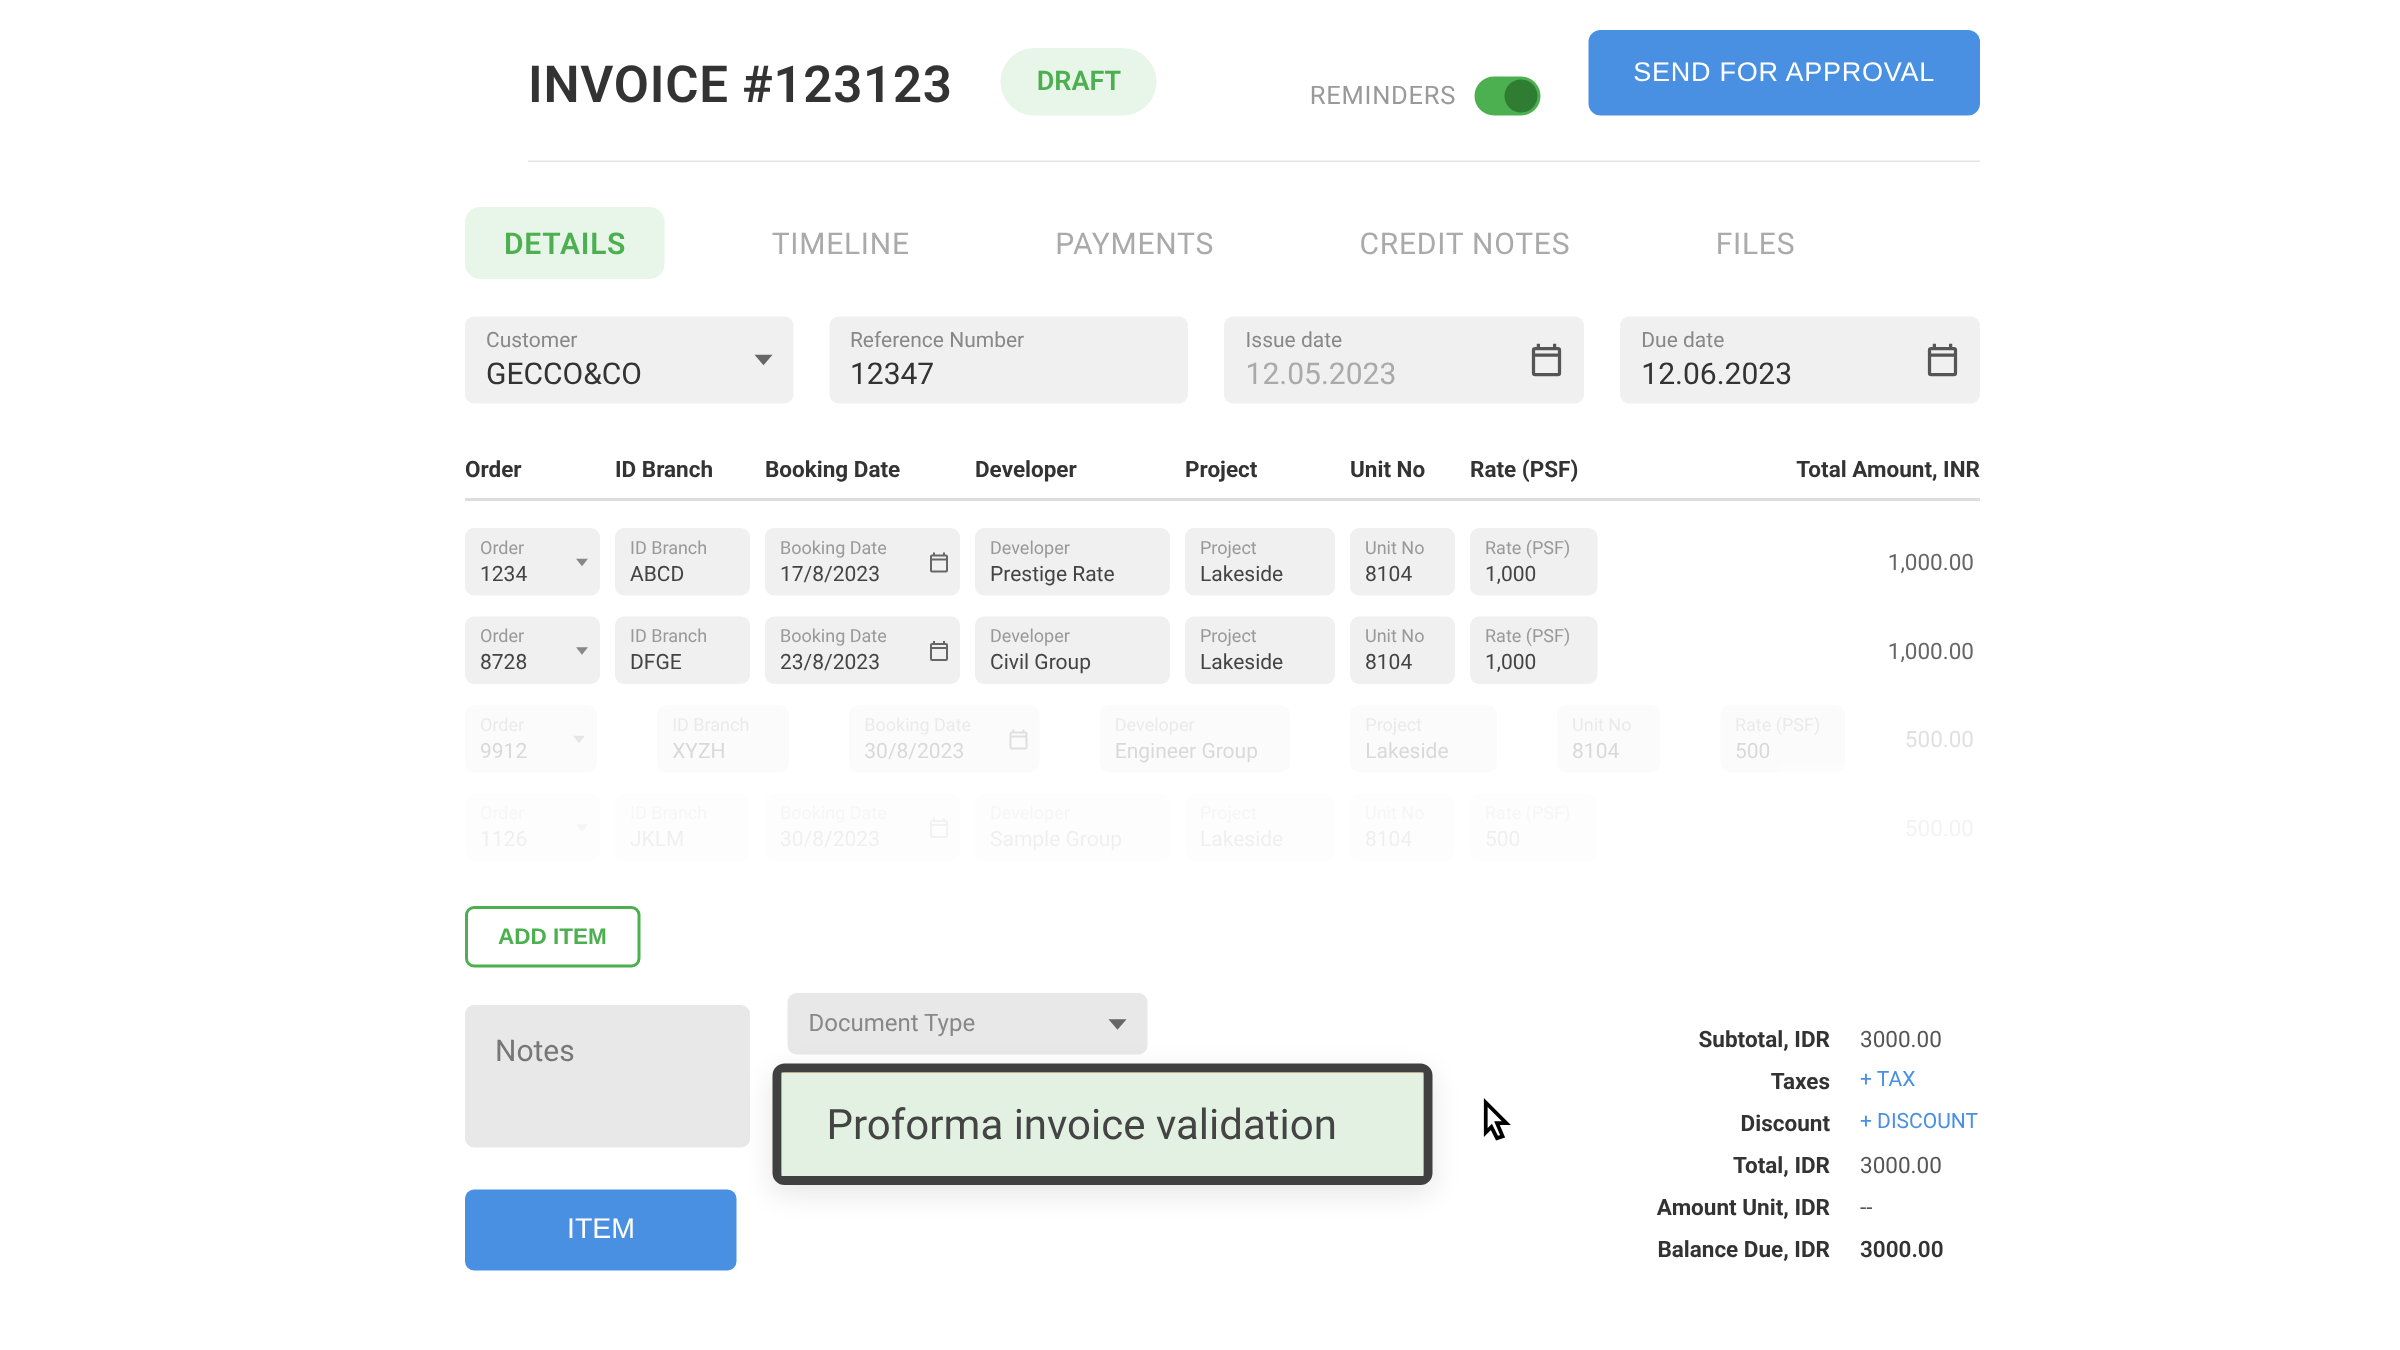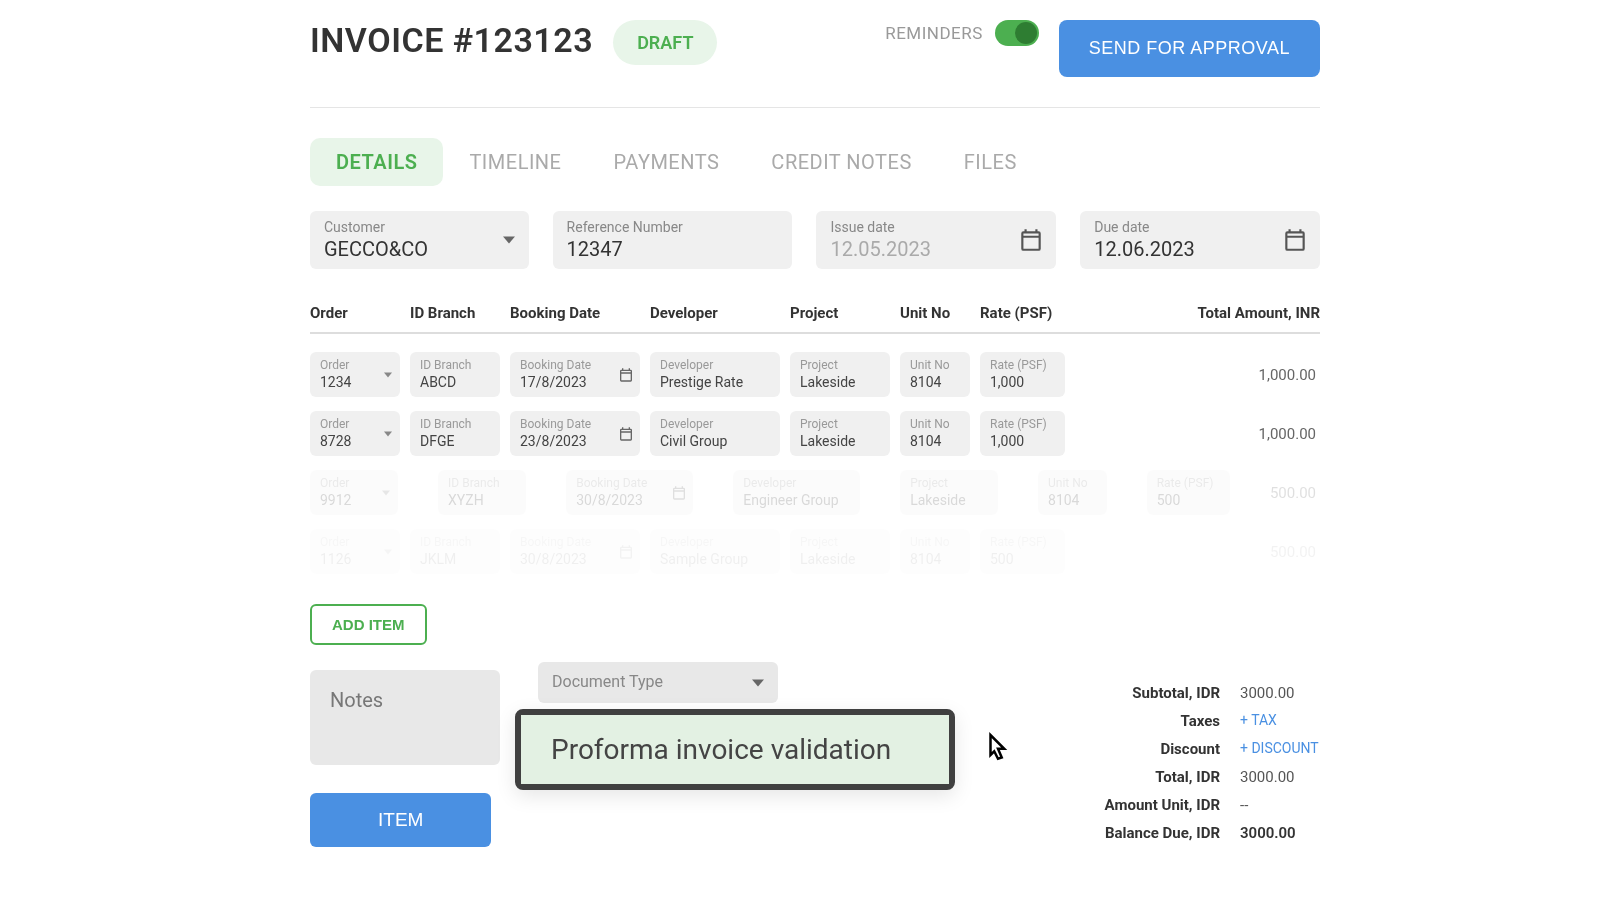--- a/index.html
+++ b/index.html
@@ -9,24 +9,25 @@
       width: 1600px;
       height: 900px;
       overflow: hidden;
     }
     .page {
       width: 100%;
       padding: 20px 280px 0 310px;
     }
     .header {
       display: flex;
-      align-items: flex-start;
-      gap: 20px;
+      align-items: flex-end;
+      gap: 32px;
       padding-bottom: 30px;
       border-bottom: 1px solid #e5e5e5;
+      margin-left: 42px;
     }
     .invoice-title {
       font-size: 34px;
       font-weight: 600;
       color: #333;
       letter-spacing: 0.5px;
     }
     .badge-draft {
       background: #e8f5e9;
       color: #4caf50;
@@ -58,20 +59,21 @@
       font-size: 18px;
       font-weight: 500;
       padding: 18px 30px;
       border: none;
       border-radius: 8px;
       cursor: pointer;
       letter-spacing: 0.5px;
     }
     .tabs {
       display: flex;
+      gap: 45px;
       margin-top: 30px;
       margin-bottom: 25px;
     }
     .tab {
       font-size: 20px;
       color: #aaa;
       padding: 12px 26px;
       border-radius: 10px;
       cursor: pointer;
       letter-spacing: 0.5px;
@@ -199,21 +201,21 @@
       background: #e8e8e8;
       border-radius: 6px;
       padding: 18px 20px;
       width: 190px;
       height: 95px;
       color: #777;
       font-size: 20px;
     }
     .doc-type {
       position: absolute;
-      left: 228px;
+      left: 215px;
       top: 58px;
       width: 240px;
       background: #e8e8e8;
       border-radius: 6px;
       padding: 10px 14px;
     }
     .dropdown {
       position: absolute;
       left: 205px;
       top: 105px;

